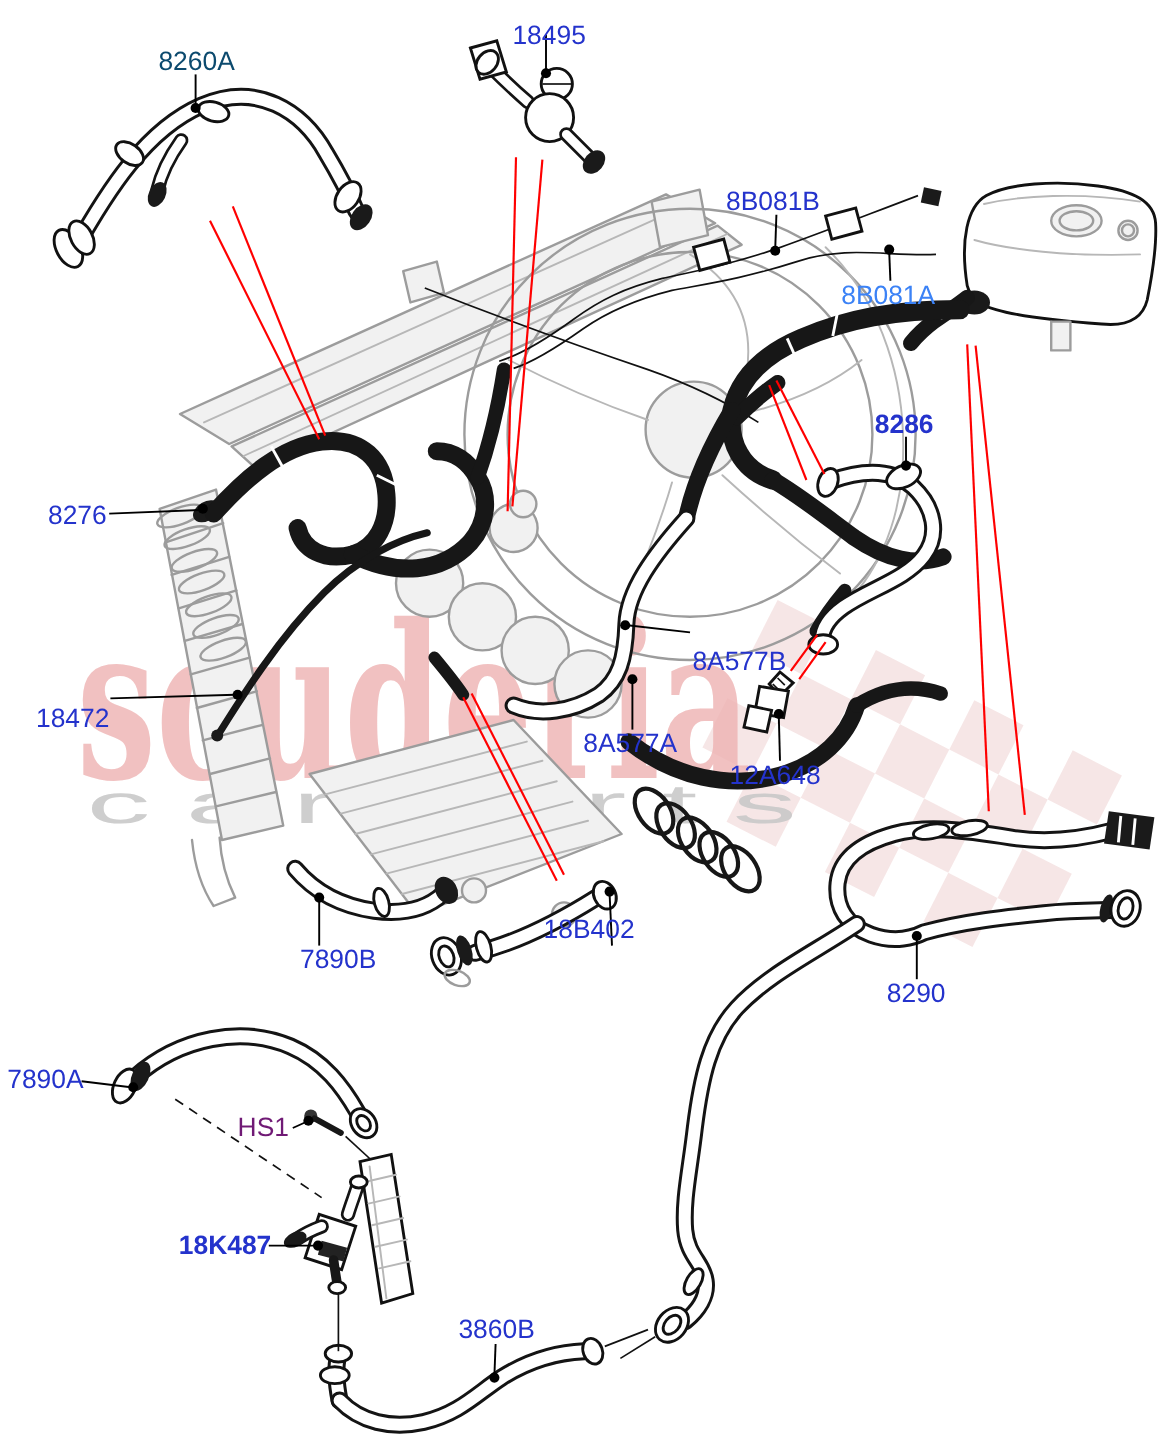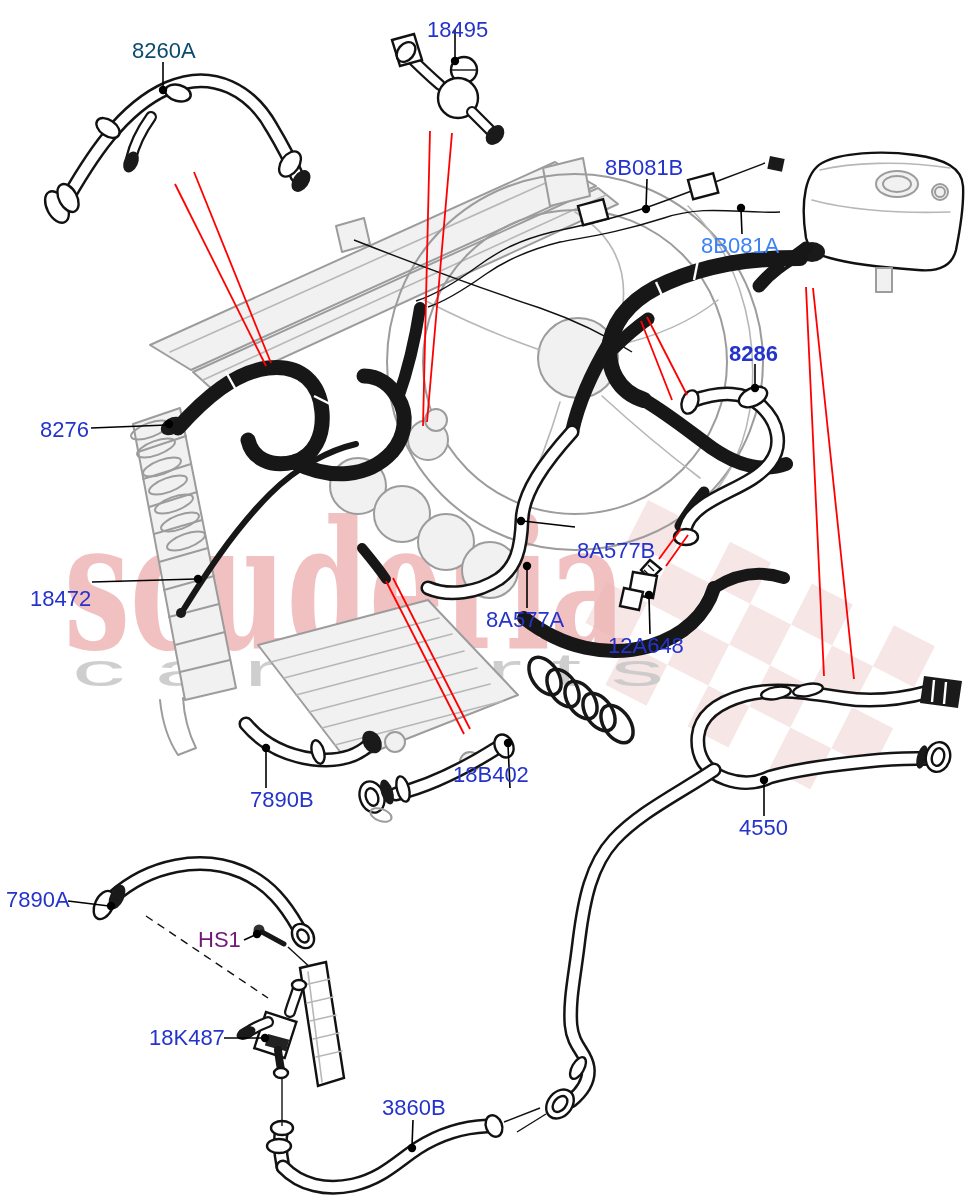--- a/index.html
+++ b/index.html
@@ -370,19 +370,19 @@
       <div class="part-label" style="left: 605px; top: 157px; color: rgb(36, 51, 204);">8B081B</div>
       <div class="part-label" style="left: 701px; top: 235px; color: #3b82f6; text-align: right;">8B081A</div>
       <div class="part-label" style="left: 729px; top: 343px; color: rgb(36, 51, 204); font-weight: bold;">8286</div>
       <div class="part-label" style="left: 40px; top: 419px; color: rgb(36, 51, 204);">8276</div>
       <div class="part-label" style="left: 577px; top: 540px; color: rgb(36, 51, 204);">8A577B</div>
       <div class="part-label" style="left: 30px; top: 588px; color: rgb(36, 51, 204);">18472</div>
       <div class="part-label" style="left: 486px; top: 609px; color: rgb(36, 51, 204);">8A577A</div>
       <div class="part-label" style="left: 608px; top: 635px; color: rgb(36, 51, 204);">12A648</div>
       <div class="part-label" style="left: 233px; top: 789px; color: rgb(36, 51, 204); margin-left: 17px;">7890B</div>
       <div class="part-label" style="left: 453px; top: 764px; color: rgb(36, 51, 204);">18B402</div>
-      <div class="part-label" style="left: 739px; top: 817px; color: rgb(36, 51, 204);">4550</div>
+      <div class="part-label" style="left: 739px; top: 817px; color: rgb(36, 51, 204);">8290</div>
       <div class="part-label" style="left: 6px; top: 889px; color: rgb(36, 51, 204);">7890A</div>
       <div class="part-label" style="left: 198px; top: 929px; color: #701a75;">HS1</div>
-      <div class="part-label" style="left: 149px; top: 1027px; color: rgb(36, 51, 204);">18K487</div>
+      <div class="part-label" style="left: 149px; top: 1027px; color: rgb(36, 51, 204); font-weight: bold;">18K487</div>
       <div class="part-label" style="left: 382px; top: 1097px; color: rgb(36, 51, 204);">3860B</div>
     </div>
 </div>
 
 </body></html>

